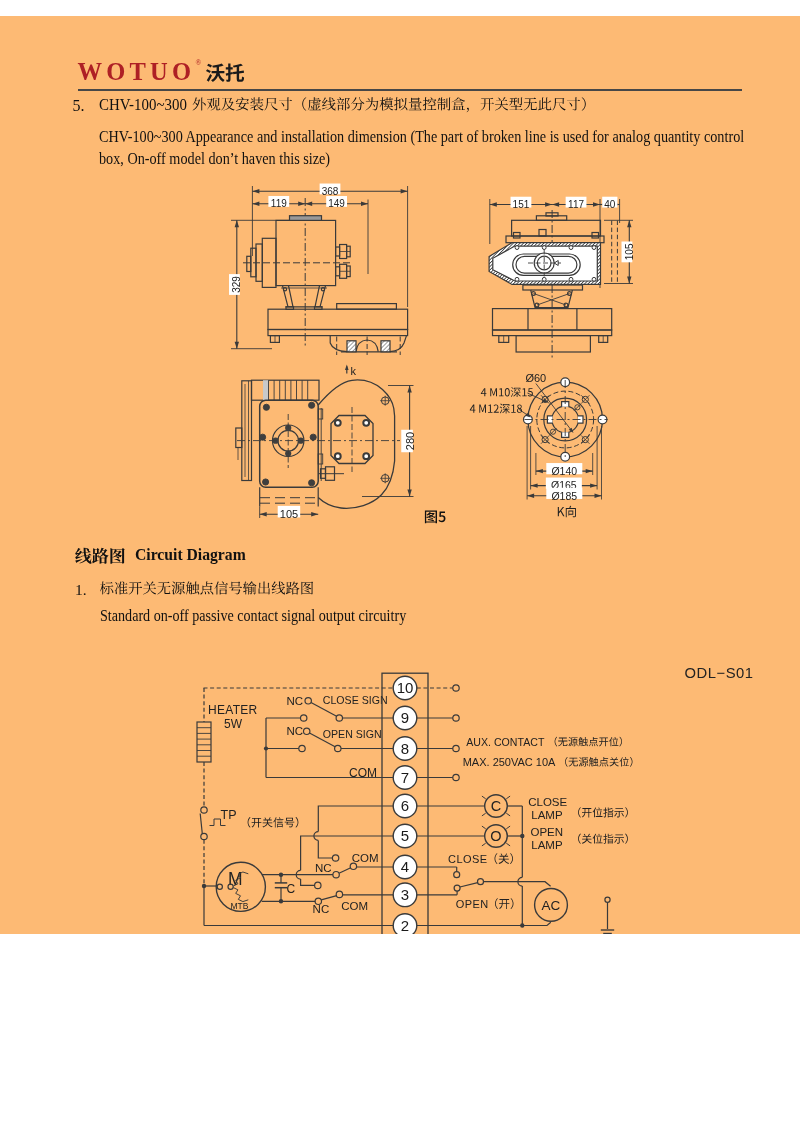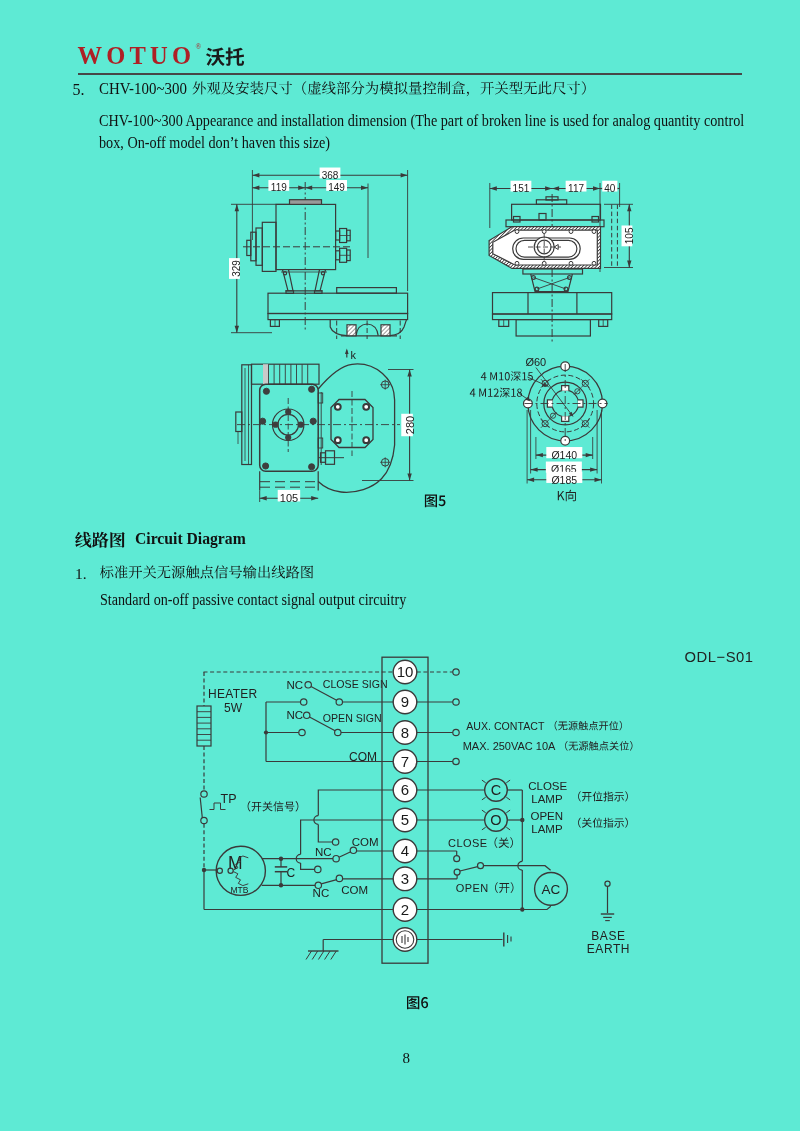--- a/index.html
+++ b/index.html
@@ -1,15 +1,15 @@
 <!DOCTYPE html>
 <html><head><meta charset="utf-8"><title>p8</title><style>
 html,body{margin:0;padding:0;background:#fff;}
-#page{position:relative;width:800px;height:1131px;background:#5eead4;overflow:hidden;
-  font-family:"Liberation Serif",serif;color:#111;}
+#page{position:relative;width:800px;height:918px;background:#fdba74;overflow:hidden;
+  font-family:"Liberation Serif",serif;color:#111;margin-top:16px;}
 .t{position:absolute;white-space:pre;}
 </style></head><body>
 <div id="page">
 <div class="t" style="left:77.5px;top:43.5px;font-size:24.5px;font-weight:bold;color:#ae2025;letter-spacing:4.2px;line-height:1">WOTUO</div>
 <div class="t" style="left:195.5px;top:42.5px;font-size:7.5px;color:#ae2025;line-height:1">®</div>
 <div class="t" style="left:78px;top:73.2px;width:664px;height:2.2px;background:#474747"></div>
 <div class="t" style="left:72.6px;top:82px;font-size:16px;line-height:1">5.</div>
 <div class="t" style="left:99.4px;top:81px;font-size:16px;line-height:1;transform:scaleX(0.932);transform-origin:0 0">CHV-100~300</div>
 <div class="t" style="left:99.4px;top:109.8px;font-size:16px;line-height:22.3px;transform:scaleX(0.888);transform-origin:0 0">CHV-100~300 Appearance and installation dimension (The part of broken line is used for analog quantity control<br>box, On-off model don’t haven this size)</div>
 <div class="t" style="left:135.2px;top:530.8px;font-size:16.5px;font-weight:bold;line-height:1;transform:scaleX(0.95);transform-origin:0 0">Circuit Diagram</div>

